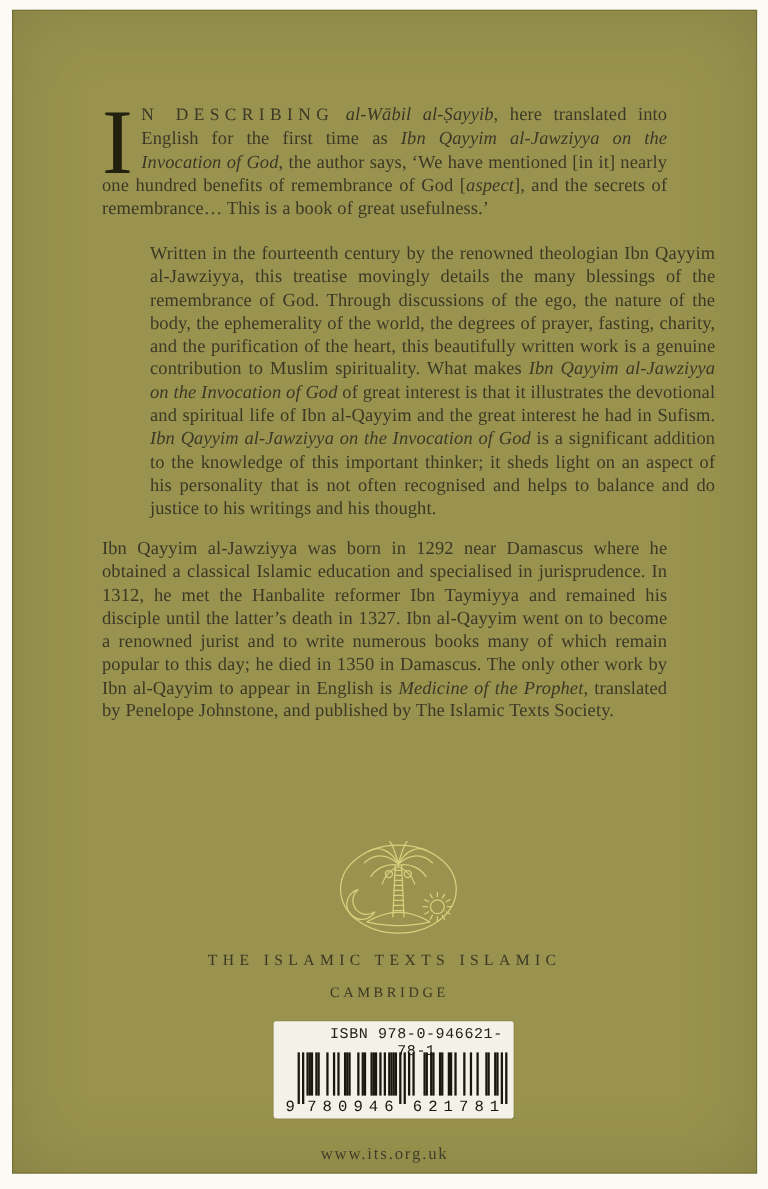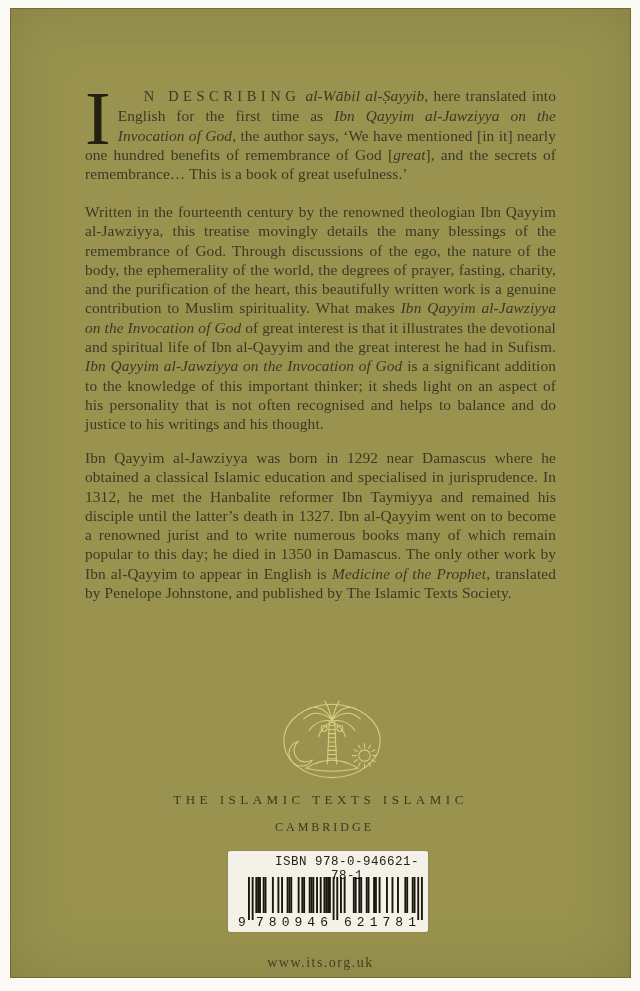--- a/index.html
+++ b/index.html
@@ -18,28 +18,28 @@
     background:#99934f;
     box-shadow: inset 0 0 0 1px rgba(82,78,38,.45), inset 0 0 60px rgba(73,69,30,.22);
   }
   .para {
     position:absolute; left:75px; width:471px; margin:0;
     font-size:15.4px; line-height:19.3px; letter-spacing:.1px;
     text-align:justify; color:#3b3926;
   }
   .para i { font-style:italic; }
   .p1 { top:78px; }
-  .p2 { top:194px; }
+  .p2 { top:194px;margin-left:40px; }
   .p3 { top:440px; }
   .dropcap {
     float:left; font-size:77px; line-height:56px; height:57px;
     padding:4px 7px 0 0; color:#22210f;
   }
   .lead {
-    font-size:14.5px; letter-spacing:4.5px; color:#3b3926;margin-left:26px;
+    font-size:14.5px; letter-spacing:4.5px; color:#3b3926;
   }
   .logo-svg { position:absolute; left:252px; top:690px; width:140px; height:88px; }
   .publisher {
     position:absolute; top:784px; left:0; width:100%; text-align:center;
     font-size:13px; letter-spacing:4.5px; color:#3a3823; font-weight:400;
   }
   .city {
     position:absolute; top:812px; left:4px; width:100%; text-align:center;
     font-size:12px; letter-spacing:3px; color:#3a3823;
   }
@@ -59,21 +59,21 @@
     font-size:14px; letter-spacing:1.5px; color:#403e29;
   }
 </style>
 </head>
 <body>
 
 <div class="page">
   <div class="cover">
 
     <p class="para p1">
-      <span class="dropcap">I</span><span class="lead">N DESCRIBING</span><span> <i>al-Wābil al-Ṣayyib</i>, here translated into English for the first time as <i>Ibn Qayyim al-Jawziyya on the Invocation of God</i>, the author says, ‘We have mentioned [in it] nearly one hundred benefits of remembrance of God [<i>great</i>], and the secrets of remembrance… This is a book of great usefulness.’</span>
+      <span class="dropcap">I</span><span class="lead">N DESCRIBING</span><span> <i>al-Wābil al-Ṣayyib</i>, here translated into English for the first time as <i>Ibn Qayyim al-Jawziyya on the Invocation of God</i>, the author says, ‘We have mentioned [in it] nearly one hundred benefits of remembrance of God [<i>aspect</i>], and the secrets of remembrance… This is a book of great usefulness.’</span>
     </p>
 
     <p class="para p2">Written in the fourteenth century by the renowned theologian Ibn Qayyim al-Jawziyya, this treatise movingly details the many blessings of the remembrance of God. Through discussions of the ego, the nature of the body, the ephemerality of the world, the degrees of prayer, fasting, charity, and the purification of the heart, this beautifully written work is a genuine contribution to Muslim spirituality. What makes <i>Ibn Qayyim al-Jawziyya on the Invocation of God</i> of great interest is that it illustrates the devotional and spiritual life of Ibn al-Qayyim and the great interest he had in Sufism. <i>Ibn Qayyim al-Jawziyya on the Invocation of God</i> is a significant addition to the knowledge of this important thinker; it sheds light on an aspect of his personality that is not often recognised and helps to balance and do justice to his writings and his thought.</p>
 
     <p class="para p3">Ibn Qayyim al-Jawziyya was born in 1292 near Damascus where he obtained a classical Islamic education and specialised in jurisprudence. In 1312, he met the Hanbalite reformer Ibn Taymiyya and remained his disciple until the latter’s death in 1327. Ibn al-Qayyim went on to become a renowned jurist and to write numerous books many of which remain popular to this day; he died in 1350 in Damascus. The only other work by Ibn al-Qayyim to appear in English is <i>Medicine of the Prophet</i>, translated by Penelope Johnstone, and published by The Islamic Texts Society.</p>
 
     <svg class="logo-svg" viewBox="0 0 120 84" fill="none" stroke="#d9d07e" stroke-width="1" stroke-linecap="round">
       <ellipse cx="60" cy="41" rx="46" ry="35"></ellipse>
       <g>
         <path d="M35 67 Q60 52 85 67 M35 67 Q60 73 85 67"></path>

